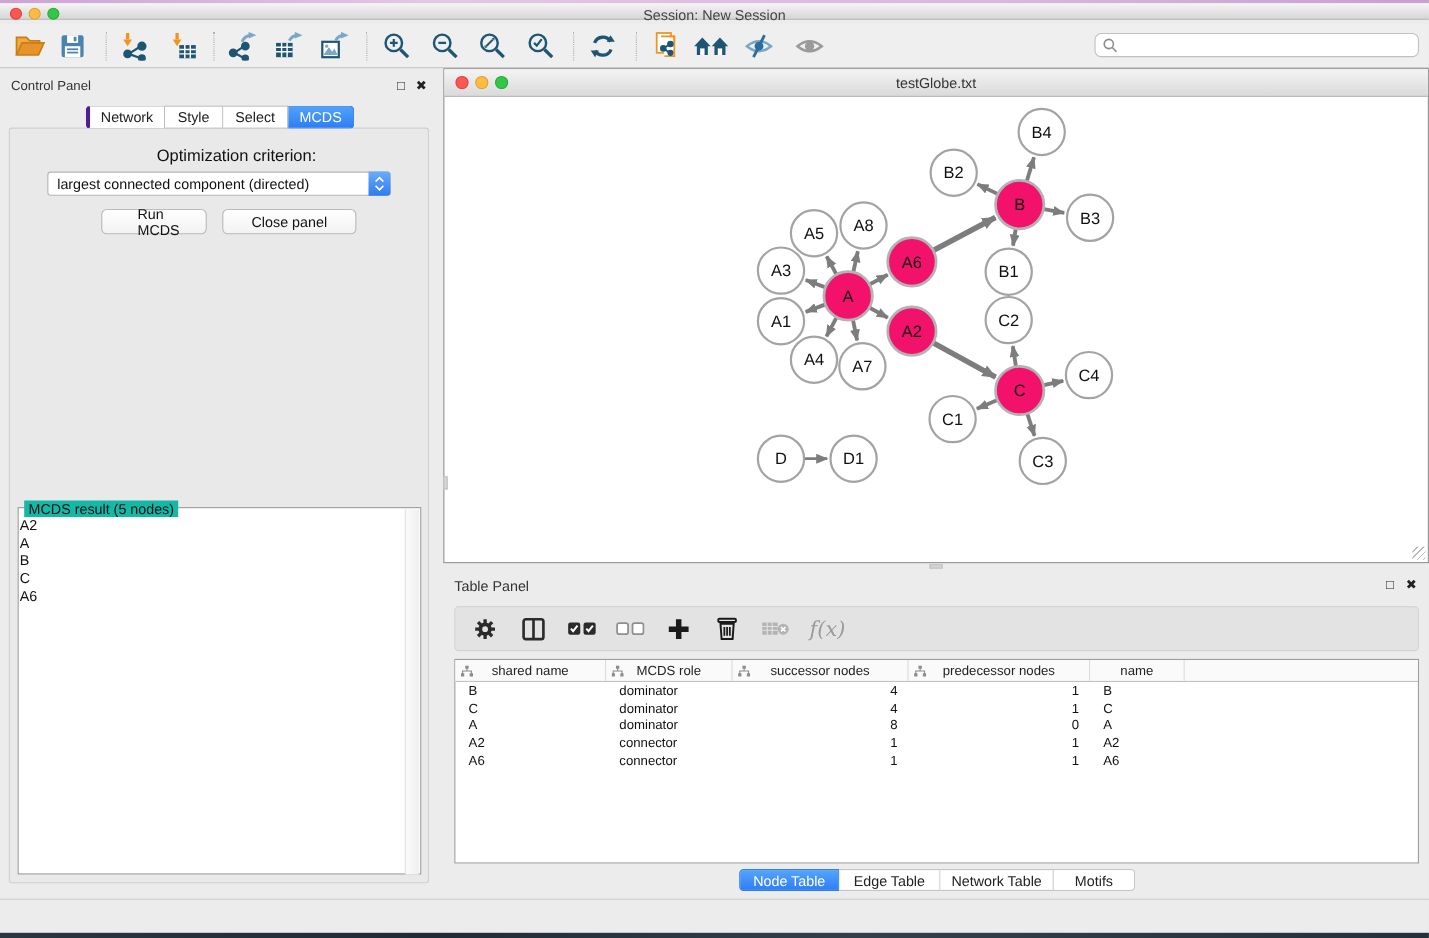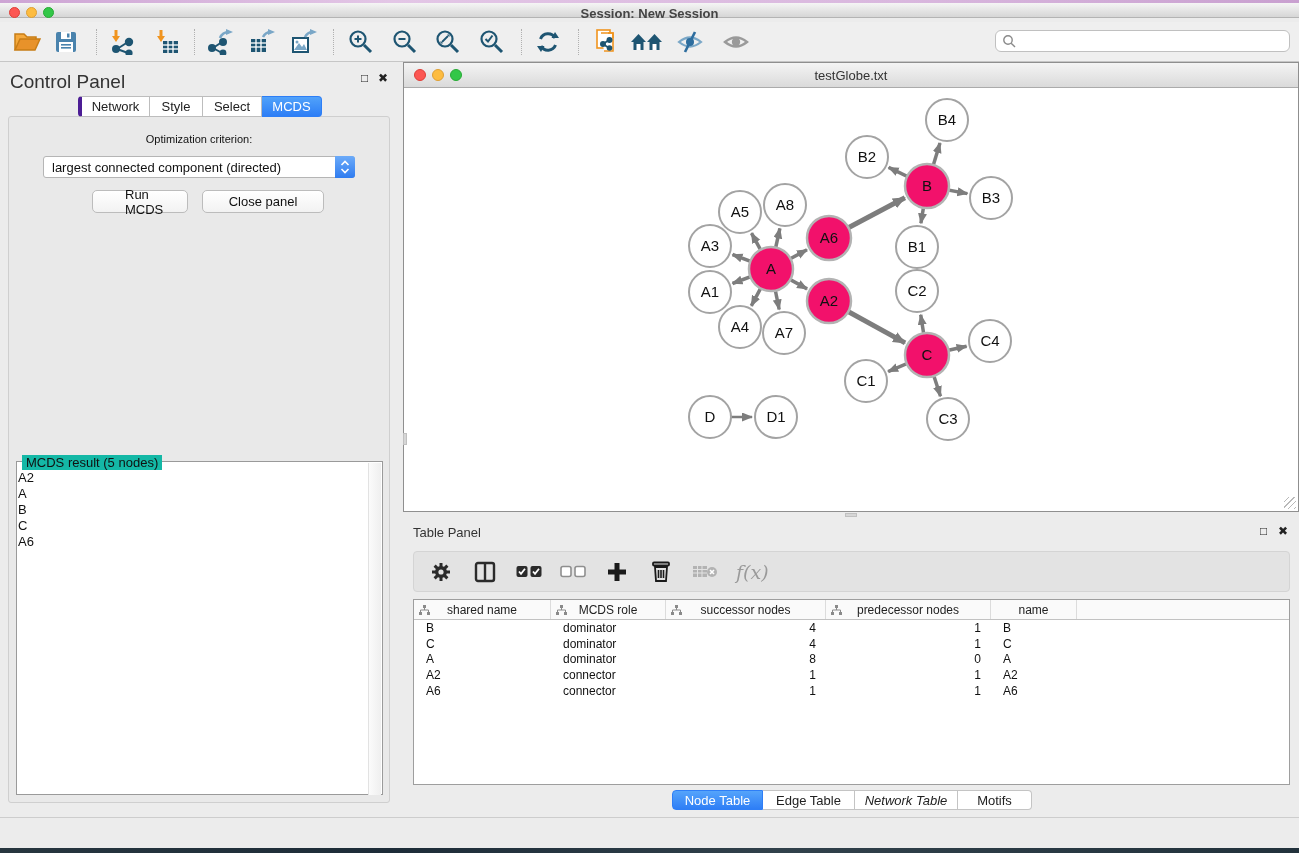--- a/index.html
+++ b/index.html
@@ -4,41 +4,41 @@
 <style>
   * { margin:0; padding:0; box-sizing:border-box; }
   html,body { width:1299px; height:853px; }
   body { font-family:"Liberation Sans", sans-serif; background:#ececec; position:relative; overflow:hidden; }
   .abs { position:absolute; }
 
   
   #desktop-strip { left:0; top:0; width:1299px; height:3px;
     background:linear-gradient(90deg,#cda4d4,#e3c6e6 30%,#d9b7de 70%,#c9a0d0); }
   #titlebar { left:0; top:3px; width:1299px; height:15px;
-    background:linear-gradient(#f5f5f5,#d6d6d6); border-bottom:1px solid #b4b4b4;font-weight:bold; }
+    background:linear-gradient(#f5f5f5,#d6d6d6); border-bottom:1px solid #b4b4b4; }
   .tl { border-radius:50%; width:11px; height:11px; top:4px; }
   #titlebar-title { width:100%; text-align:center; top:3px; font-size:13px; color:#444; }
 
   #toolbar { left:0; top:22px; width:1299px; height:40px; background:#efefef; border-bottom:1px solid #c6c6c6; }
   .tbtn { top:4px; width:34px; height:32px; display:flex; align-items:center; justify-content:center; }
   .tsep { top:7px; width:1px; height:26px; border-left:1px dotted #b0b0b0; }
   #search-box { left:995px; top:8px; width:295px; height:22px; background:#fff; border:1px solid #c0c0c0; border-radius:6px; display:flex; align-items:center; padding-left:6px; }
   #search-input { border:none; outline:none; flex:1; font-size:12px; height:18px; background:transparent; }
 
   
-  #cp-title { left:10px; top:71px; font-size:19px; color:#333; }
+  #cp-title { left:10px; top:71px; font-size:12px; color:#333; }
   .panel-chrome-icon { top:72px; font-size:12px; color:#222; line-height:12px; }
   #cp-tabs { left:78px; top:96px; height:21px; display:flex; z-index:3; }
   .cp-tab { height:21px; display:flex; align-items:center; justify-content:center; font-size:13px; color:#222;
     background:#fff; border:1px solid #bdbdbd; border-left:none; }
   .cp-tab:first-child { border-left:4px solid #4c1d95; border-radius:4px 0 0 4px; }
   .cp-tab:last-child { border-radius:0 4px 4px 0; }
   .cp-tab.active { background:linear-gradient(#51a2fa,#2d7ef6); color:#fff; border-color:#2d7ef6; }
   #cp-body { left:8px; top:116px; width:382px; height:687px; background:#e9e9e9; border:1px solid #cfcfcf; border-radius:3px; }
-  #opt-label { left:0; top:133px; width:398px; text-align:center; font-size:11px; color:#111; }
+  #opt-label { left:16px; top:133px; width:398px; text-align:center; font-size:15px; color:#111; }
   #opt-select { left:43px; top:156px; width:312px; height:22px; background:#fff; border:1px solid #b5b5b5; border-radius:3px;
     display:flex; align-items:center; }
   #opt-select-text { font-size:13px; color:#111; padding-left:8px; flex:1; white-space:nowrap; overflow:hidden; }
   #opt-stepper { width:20px; height:22px; margin-right:-1px; border-radius:0 3px 3px 0;
     background:linear-gradient(#6cabf9,#2f7cf0); display:flex; flex-direction:column; align-items:center; justify-content:center; color:#fff; }
   #opt-stepper svg { display:block; }
   .cp-btn { top:190px; height:23px; background:linear-gradient(#ffffff,#f2f2f2); border:1px solid #bcbcbc; border-radius:5px;
     font-size:13px; color:#111; display:flex; align-items:center; justify-content:center; }
   #mcds-box { left:16px; top:461px; width:367px; height:334px; border:1px solid #9a9a9a; background:#fff; }
   #mcds-box-label { left:22px; top:455px; font-size:13px; color:#111; background:#14b8a6; padding:0 4px; z-index:2; }
@@ -594,21 +594,21 @@
         <div class="nt-cell" style="width: 160px; text-align: right; padding: 0px 10px 0px 0px;">1</div>
         <div class="nt-cell" style="width: 165px; text-align: right; padding: 0px 10px 0px 0px;">1</div>
         <div class="nt-cell" style="width: 86px; text-align: left; padding: 0px 0px 0px 12px;">A6</div>
       </div>
     </div>
 </div>
 
 <div id="bt-tabs" class="abs">
     <div class="bt-tab active" style="width: 91px;">Node Table</div>
     <div class="bt-tab" style="width: 92px;">Edge Table</div>
-    <div class="bt-tab" style="width: 103px; font-style: italic;">Network Table</div>
+    <div class="bt-tab" style="width: 103px;">Network Table</div>
     <div class="bt-tab" style="width: 74px;">Motifs</div>
   </div>
 
 <div id="statusbar" class="abs">
   
   
 </div>
 <div id="bottom-strip" class="abs"></div>
 
 </body></html>

